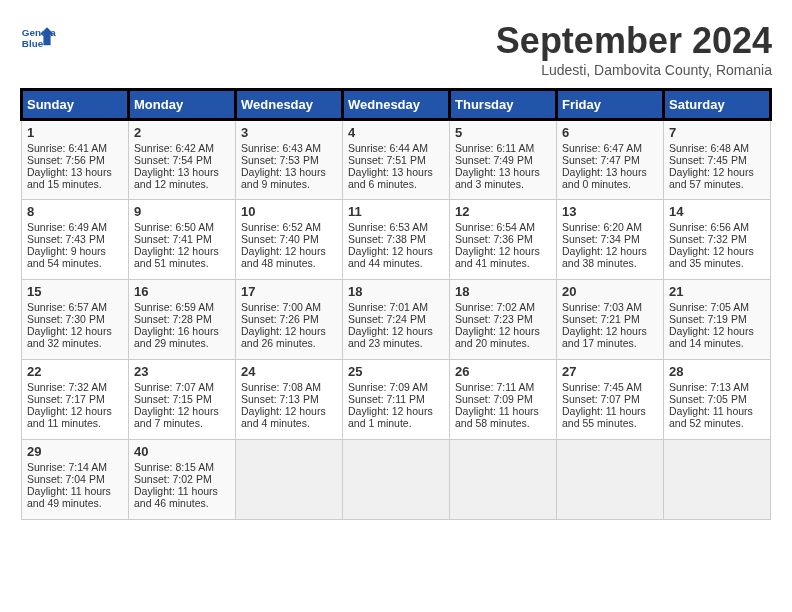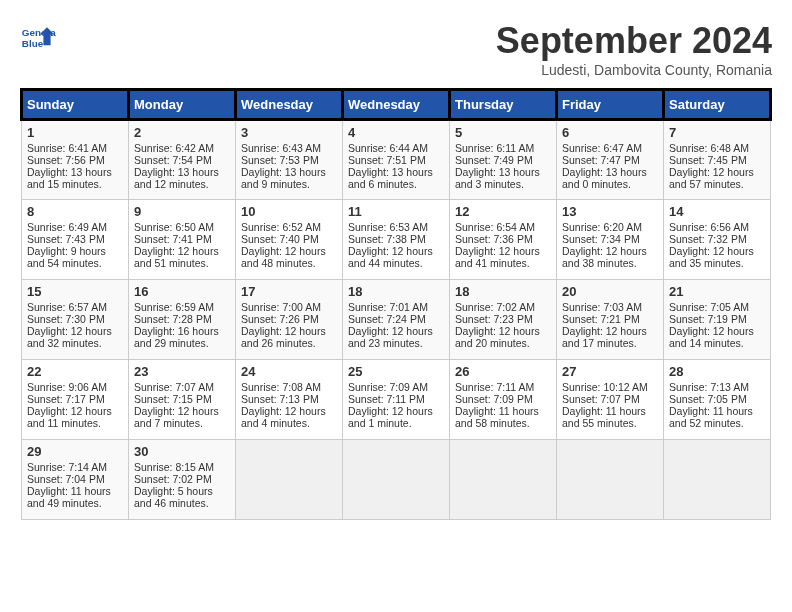--- a/index.html
+++ b/index.html
@@ -127,31 +127,31 @@
       <tr>
         <td><span class="day-number">15</span><span>Sunrise: 6:57 AM</span><br><span>Sunset: 7:30 PM</span><br><span>Daylight: 12 hours and 32 minutes.</span></td>
         <td><span class="day-number">16</span><span>Sunrise: 6:59 AM</span><br><span>Sunset: 7:28 PM</span><br><span>Daylight: 16 hours and 29 minutes.</span></td>
         <td><span class="day-number">17</span><span>Sunrise: 7:00 AM</span><br><span>Sunset: 7:26 PM</span><br><span>Daylight: 12 hours and 26 minutes.</span></td>
         <td><span class="day-number">18</span><span>Sunrise: 7:01 AM</span><br><span>Sunset: 7:24 PM</span><br><span>Daylight: 12 hours and 23 minutes.</span></td>
         <td><span class="day-number">18</span><span>Sunrise: 7:02 AM</span><br><span>Sunset: 7:23 PM</span><br><span>Daylight: 12 hours and 20 minutes.</span></td>
         <td><span class="day-number">20</span><span>Sunrise: 7:03 AM</span><br><span>Sunset: 7:21 PM</span><br><span>Daylight: 12 hours and 17 minutes.</span></td>
         <td><span class="day-number">21</span><span>Sunrise: 7:05 AM</span><br><span>Sunset: 7:19 PM</span><br><span>Daylight: 12 hours and 14 minutes.</span></td>
       </tr>
       <tr>
-        <td><span class="day-number">22</span><span>Sunrise: 9:06 AM</span><br><span>Sunset: 7:17 PM</span><br><span>Daylight: 12 hours and 11 minutes.</span></td>
+        <td><span class="day-number">22</span><span>Sunrise: 7:32 AM</span><br><span>Sunset: 7:17 PM</span><br><span>Daylight: 12 hours and 11 minutes.</span></td>
         <td><span class="day-number">23</span><span>Sunrise: 7:07 AM</span><br><span>Sunset: 7:15 PM</span><br><span>Daylight: 12 hours and 7 minutes.</span></td>
         <td><span class="day-number">24</span><span>Sunrise: 7:08 AM</span><br><span>Sunset: 7:13 PM</span><br><span>Daylight: 12 hours and 4 minutes.</span></td>
         <td><span class="day-number">25</span><span>Sunrise: 7:09 AM</span><br><span>Sunset: 7:11 PM</span><br><span>Daylight: 12 hours and 1 minute.</span></td>
         <td><span class="day-number">26</span><span>Sunrise: 7:11 AM</span><br><span>Sunset: 7:09 PM</span><br><span>Daylight: 11 hours and 58 minutes.</span></td>
-        <td><span class="day-number">27</span><span>Sunrise: 10:12 AM</span><br><span>Sunset: 7:07 PM</span><br><span>Daylight: 11 hours and 55 minutes.</span></td>
+        <td><span class="day-number">27</span><span>Sunrise: 7:45 AM</span><br><span>Sunset: 7:07 PM</span><br><span>Daylight: 11 hours and 55 minutes.</span></td>
         <td><span class="day-number">28</span><span>Sunrise: 7:13 AM</span><br><span>Sunset: 7:05 PM</span><br><span>Daylight: 11 hours and 52 minutes.</span></td>
       </tr>
       <tr>
         <td><span class="day-number">29</span><span>Sunrise: 7:14 AM</span><br><span>Sunset: 7:04 PM</span><br><span>Daylight: 11 hours and 49 minutes.</span></td>
-        <td><span class="day-number">30</span><span>Sunrise: 8:15 AM</span><br><span>Sunset: 7:02 PM</span><br><span>Daylight: 5 hours and 46 minutes.</span></td>
+        <td><span class="day-number">40</span><span>Sunrise: 8:15 AM</span><br><span>Sunset: 7:02 PM</span><br><span>Daylight: 11 hours and 46 minutes.</span></td>
         <td class="cell-empty"></td>
         <td class="cell-empty"></td>
         <td class="cell-empty"></td>
         <td class="cell-empty"></td>
         <td class="cell-empty"></td>
       </tr>
     </tbody>
 </table>
 
 </body></html>

